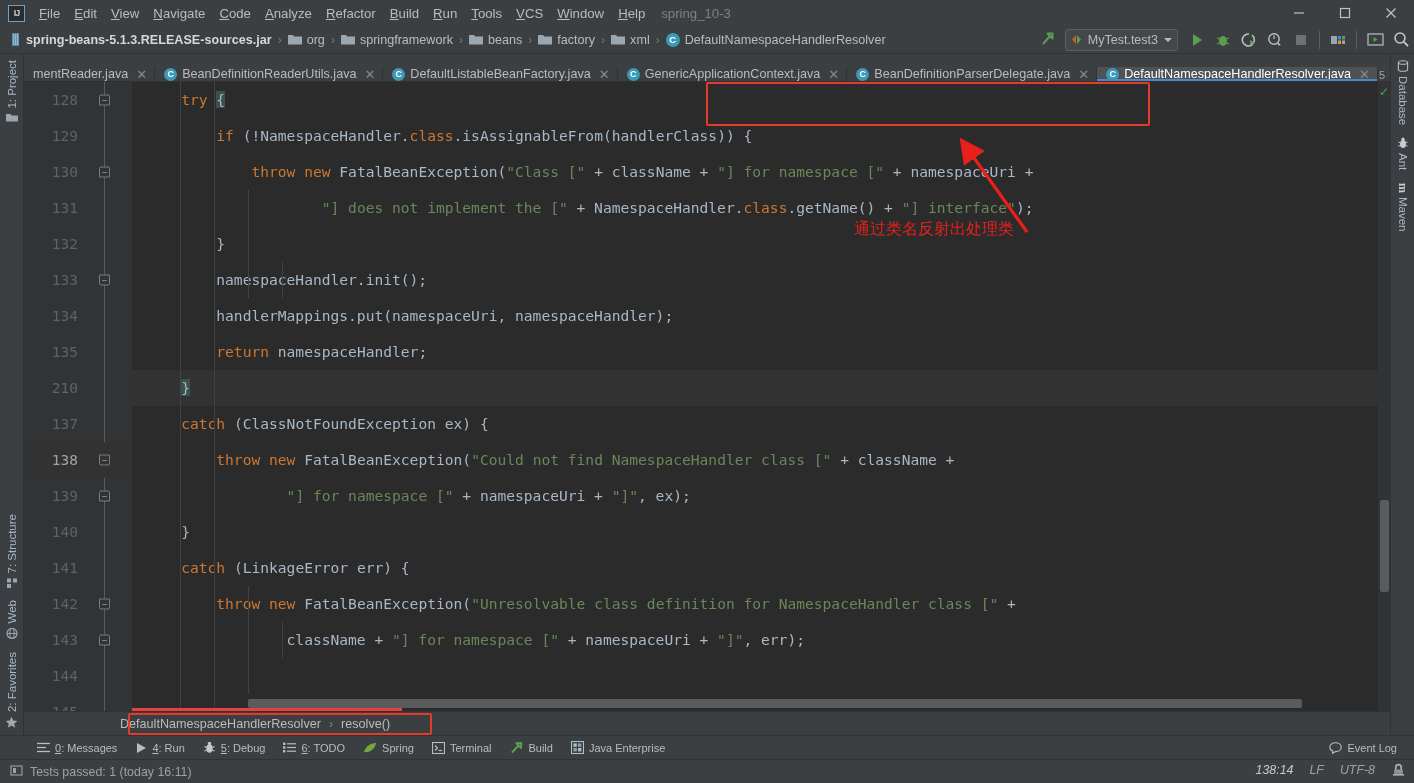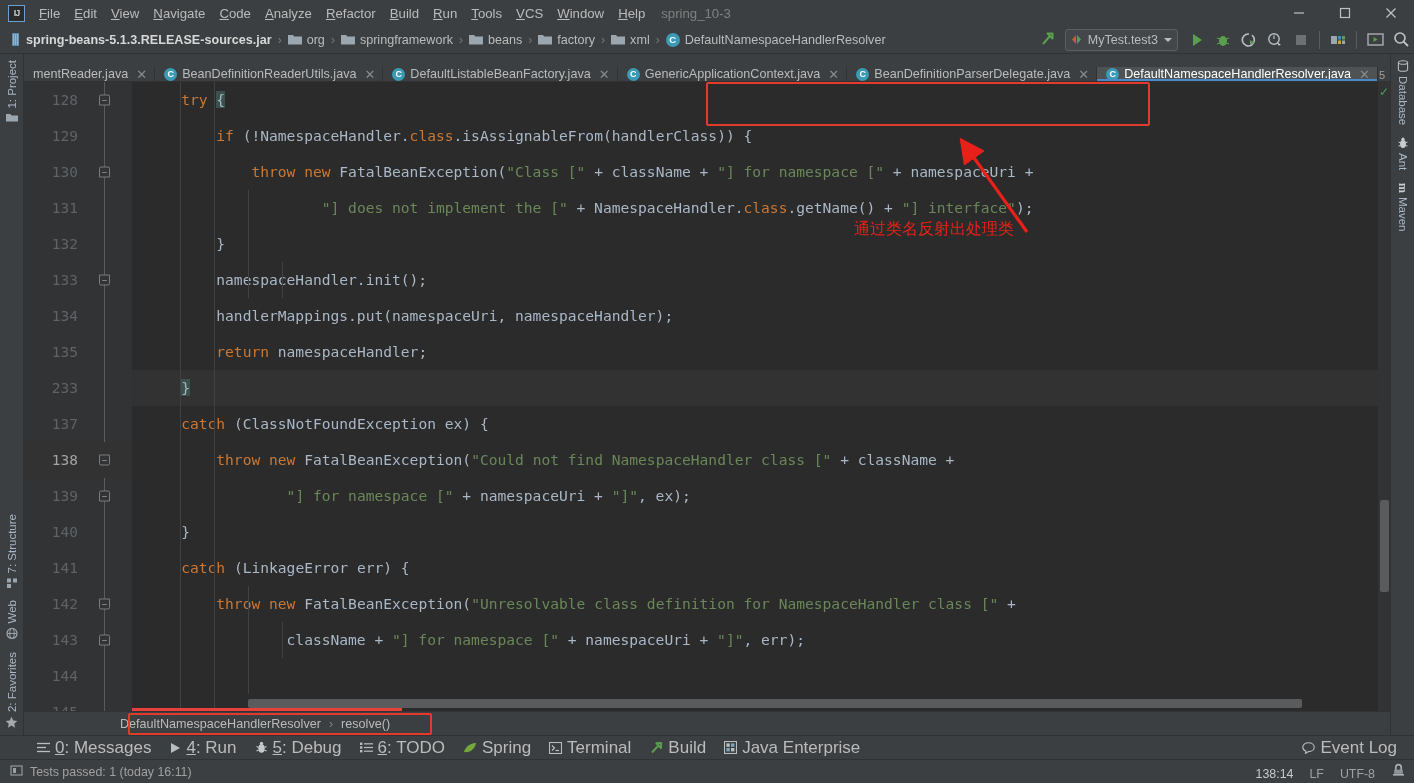--- a/index.html
+++ b/index.html
@@ -166,33 +166,33 @@
   .cf-box {
     position: absolute; left: 104px; top: 1px; height: 22px; border: 2px solid #e23b2e; border-radius: 2px;
   }
 
   
   .twbar {
     height: 24px; flex: 0 0 24px; background: #3c3f41; display: flex; align-items: center;
     padding-left: 28px; gap: 0px; border-top: 1px solid #323232;
   }
   .twitem {
-    display: flex; align-items: center; gap: 5px; color: #bbbbbb; font-size: 17px;
+    display: flex; align-items: center; gap: 5px; color: #bbbbbb; font-size: 11px;
     padding: 2px 9px; white-space: nowrap;
   }
   .twitem .u { text-decoration: underline; }
   .tw-right { margin-left: auto; display: flex; align-items: center; padding-right: 8px; }
 
   
   .statusbar {
     height: 24px; flex: 0 0 24px; background: #3c3f41; display: flex; align-items: center;
     padding: 0 8px 0 10px; color: #a0a0a0; font-size: 12.4px; border-top: 1px solid #323232;
   }
   .sb-left { display: flex; align-items: center; gap: 7px; }
-  .sb-right { margin-left: auto; display: flex; align-items: flex-end; gap: 16px; }
+  .sb-right { margin-left: auto; display: flex; align-items: flex-start; gap: 16px; font-style: italic; }
   .sb-item { color: #a0a0a0; }
   .sb-pos { color: #c8c8c8; }
 
   
   .tri-right { width:0;height:0;border-left:9px solid #5a9e4f;border-top:6px solid transparent;border-bottom:6px solid transparent; }
   .caret-down { width:0;height:0;border-top:4px solid #bbbbbb;border-left:4px solid transparent;border-right:4px solid transparent; }
 </style>
 </head>
 <body>
 
@@ -460,21 +460,21 @@
           <div class="foldline"></div>
           <div id="gutter-host">
               <div class="gln">128<div class="fold top">−</div></div>
               <div class="gln">129</div>
               <div class="gln">130<div class="fold top">−</div></div>
               <div class="gln">131</div>
               <div class="gln">132</div>
               <div class="gln">133<div class="fold bot">−</div></div>
               <div class="gln">134</div>
               <div class="gln">135</div>
-              <div class="gln">233</div>
+              <div class="gln">210</div>
               <div class="gln">137</div>
               <div class="gln cur">138<div class="fold bot">−</div></div>
               <div class="gln">139<div class="fold top">−</div></div>
               <div class="gln">140</div>
               <div class="gln">141</div>
               <div class="gln">142<div class="fold bot">−</div></div>
               <div class="gln">143<div class="fold top">−</div></div>
               <div class="gln">144</div>
               <div class="gln">145</div>
             </div>

